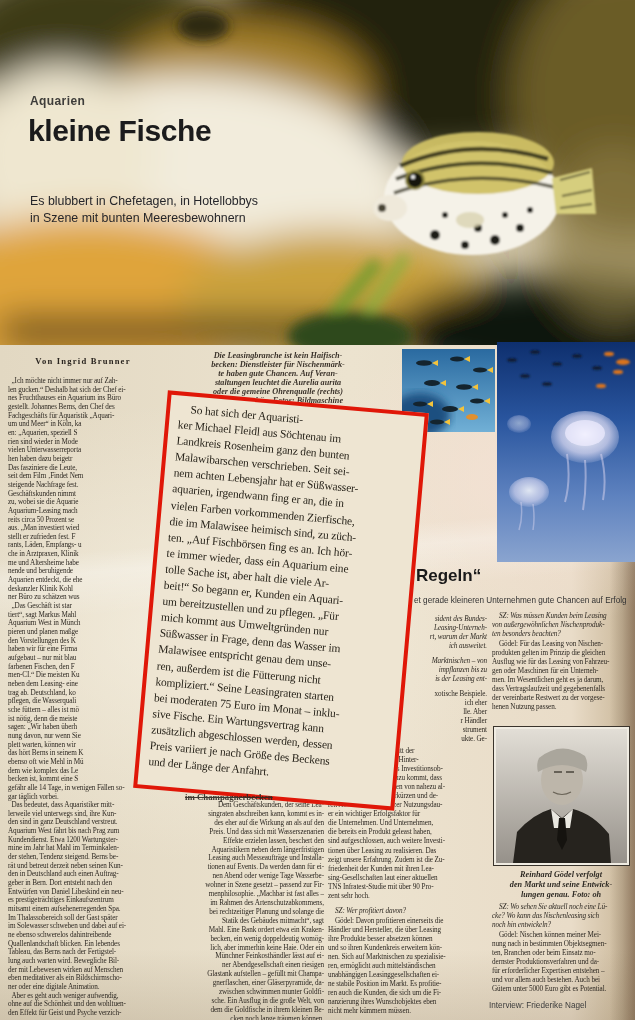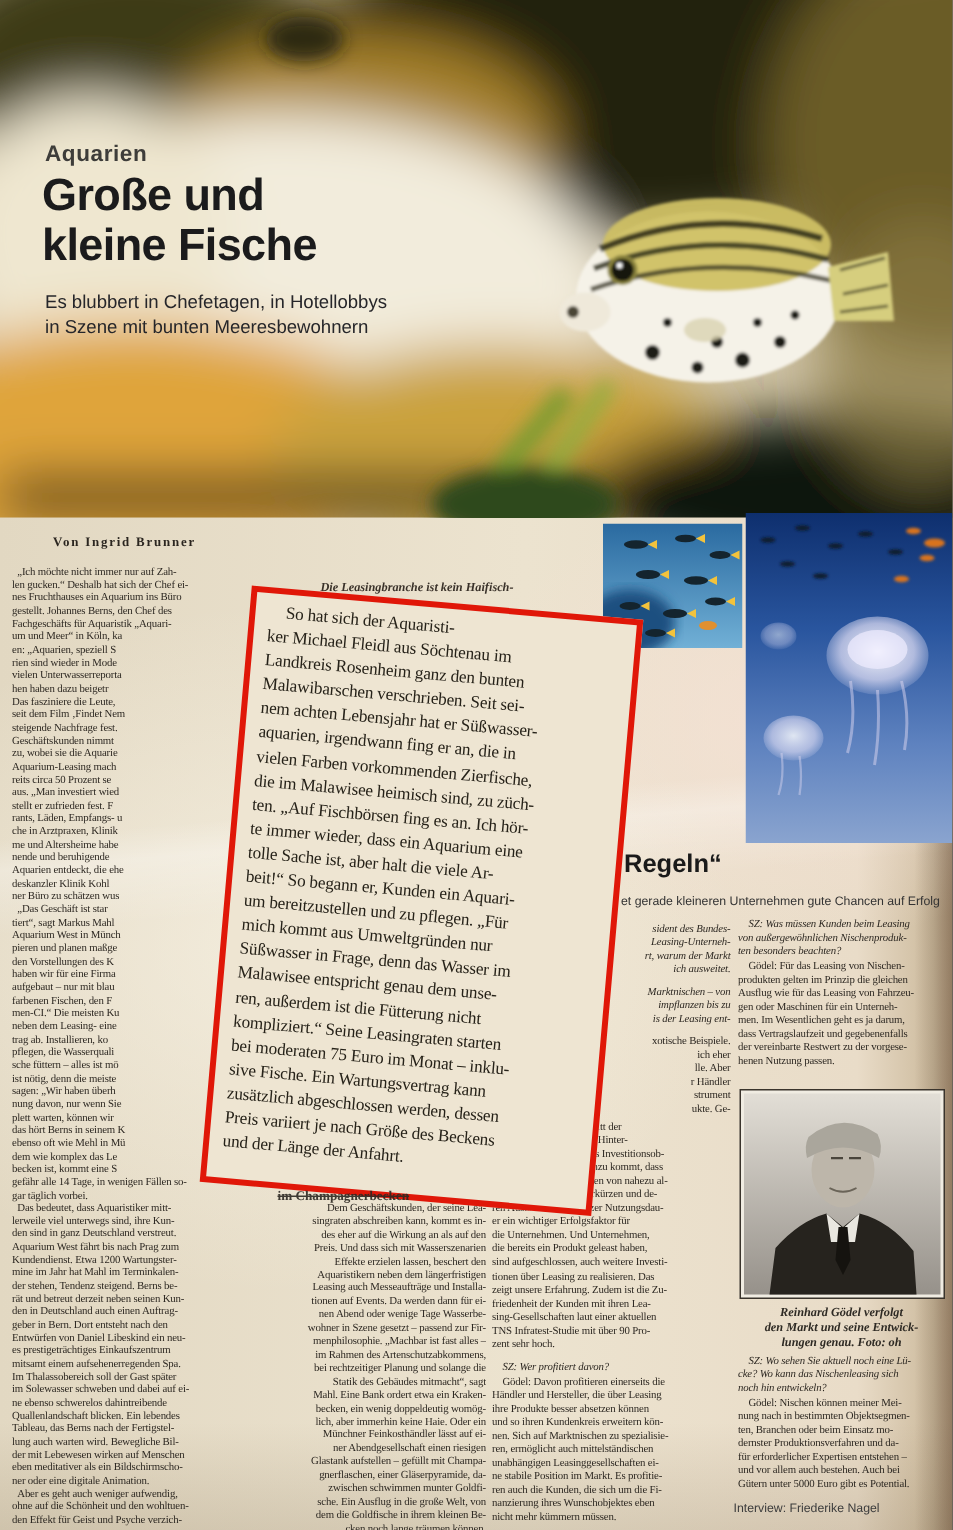--- a/index.html
+++ b/index.html
@@ -12,26 +12,26 @@
       linear-gradient(175deg, rgba(0,0,0,0) 52%, rgba(255,255,255,.30) 54%, rgba(0,0,0,0) 58%),
       radial-gradient(ellipse 300px 220px at 82% 47%, rgba(246,226,214,.75), rgba(246,226,214,0) 70%),
       radial-gradient(ellipse 420px 320px at 30% 62%, rgba(249,244,231,.65), rgba(249,244,231,0) 72%),
       linear-gradient(90deg,#e2d8c2 0%,#ece3cf 55%,#e9dcc8 90%,#cdbb9e 98%,#b89f82 100%);
   }
   .abs{position:absolute;}
   .lines{white-space:normal;}
   .ln{min-height:1em;}
   .ln:empty::before{content:"\00a0";}
   
-  .kicker{font-family:"Liberation Sans",sans-serif;font-weight:bold;font-size:15px;color:#3e3d3a;letter-spacing:.4px;}
+  .kicker{font-family:"Liberation Sans",sans-serif;font-weight:bold;font-size:12px;color:#3e3d3a;letter-spacing:.4px;}
   .headline .ln{font-family:"Liberation Sans",sans-serif;font-weight:bold;font-size:30px;line-height:33px;color:#1b1b1c;letter-spacing:-.4px;}
   .standfirst .ln{font-family:"Liberation Sans",sans-serif;font-size:12.4px;line-height:16.6px;color:#26262a;}
   
   .photocap{text-align:center;}
-  .photocap .ln{font-style:italic;font-weight:bold;font-size:8.2px;line-height:9px;color:#3a322a;margin-top:36px;}
+  .photocap .ln{font-style:italic;font-weight:bold;font-size:8.2px;line-height:9px;color:#3a322a;}
   .portcap{text-align:center;}
   .portcap .ln{font-style:italic;font-weight:bold;font-size:8.2px;line-height:9.8px;color:#2e2a24;}
   
   .byline{font-weight:bold;font-size:8.6px;letter-spacing:1.2px;text-align:center;color:#2b2620;}
   .col .ln{font-size:7.2px;letter-spacing:-.1px;}
   .c1 .ln{line-height:8.65px;}
   .c2 .ln{line-height:8.9px;text-align:right;}
   .c3 .ln,.c4 .ln{line-height:9.05px;}
   .it .ln{font-style:italic;}
   .frag{text-align:right;}
@@ -109,21 +109,20 @@
           <circle cx="530" cy="210" r="3"></circle>
       </g>
       <path d="M552,178 L592,168 L596,214 L556,214 Z" fill="#d6ce7e"></path>
       <path d="M560,180 L590,172 M562,196 L592,190 M560,208 L592,204" stroke="#3a3620" stroke-width="2" opacity=".7"></path>
       <ellipse cx="470" cy="220" rx="14" ry="8" fill="#d9d2b0" opacity=".8"></ellipse>
     </g>
   </svg>
 
   <div class="abs kicker" style="left:30px;top:94px">Aquarien</div>
   <div class="abs headline lines" style="left:28px;top:114px;width:300px">
-      <div class="ln">Große und</div>
       <div class="ln">kleine Fische</div>
     </div>
   <div class="abs standfirst lines" style="left:30px;top:193px;width:280px">
       <div class="ln">Es blubbert in Chefetagen, in Hotellobbys</div>
       <div class="ln">in Szene mit bunten Meeresbewohnern</div>
     </div>
 
   <svg class="abs" style="left:402px;top:349px" width="93" height="83" viewBox="0 0 93 83">
     <defs>
       <linearGradient id="gw" x1="0" y1="0" x2="0" y2="1">
@@ -248,21 +247,21 @@
       <div class="ln"> „Das Geschäft ist star</div>
       <div class="ln">tiert“, sagt Markus Mahl</div>
       <div class="ln">Aquarium West in Münch</div>
       <div class="ln">pieren und planen maßge</div>
       <div class="ln">den Vorstellungen des K</div>
       <div class="ln">haben wir für eine Firma</div>
       <div class="ln">aufgebaut – nur mit blau</div>
       <div class="ln">farbenen Fischen, den F</div>
       <div class="ln">men-CI.“ Die meisten Ku</div>
       <div class="ln">neben dem Leasing- eine</div>
-      <div class="ln">trag ab. Installieren, ko</div>
+      <div class="ln">trag ab. Deutschland, ko</div>
       <div class="ln">pflegen, die Wasserquali</div>
       <div class="ln">sche füttern – alles ist mö</div>
       <div class="ln">ist nötig, denn die meiste</div>
       <div class="ln">sagen: „Wir haben überh</div>
       <div class="ln">nung davon, nur wenn Sie</div>
       <div class="ln">plett warten, können wir</div>
       <div class="ln">das hört Berns in seinem K</div>
       <div class="ln">ebenso oft wie Mehl in Mü</div>
       <div class="ln">dem wie komplex das Le</div>
       <div class="ln">becken ist, kommt eine S</div>

